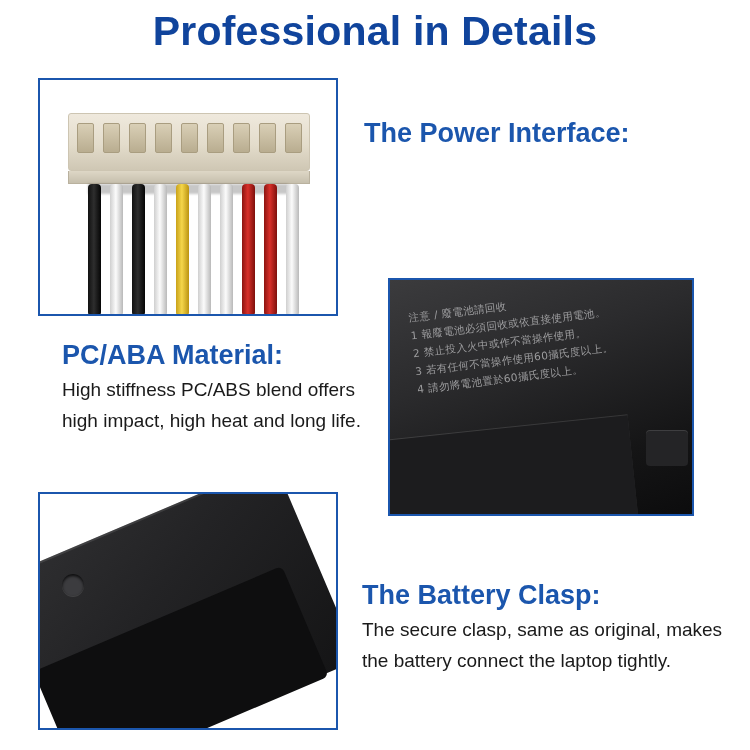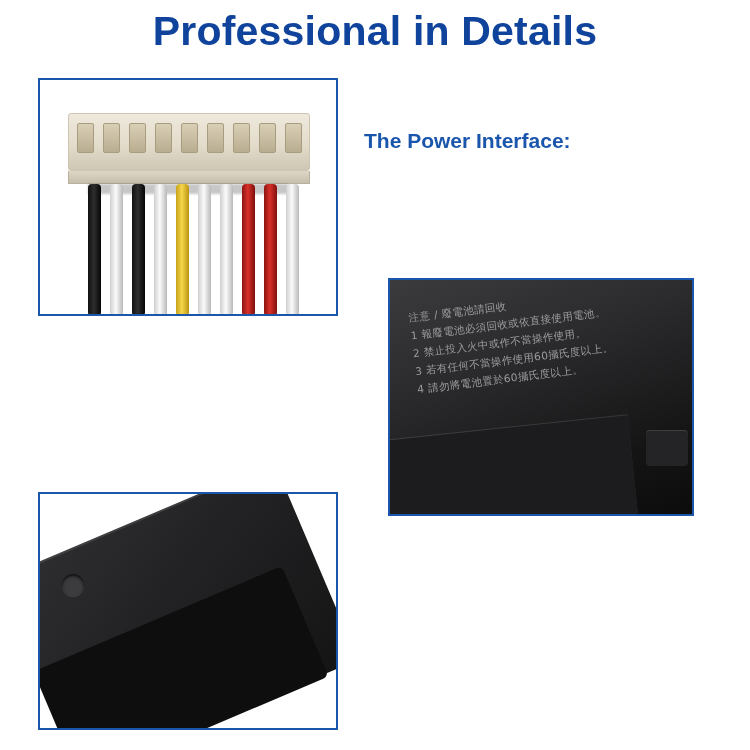--- a/index.html
+++ b/index.html
@@ -132,23 +132,23 @@
     border-radius: 50%;
     background: #3c3c3f;
     box-shadow: inset 0 2px 3px rgba(0,0,0,0.8), 0 1px 0 rgba(255,255,255,0.12);
   }
 
   
   .callout { position: absolute; }
   .callout .heading {
     color: #1b56ad;
     font-weight: bold;
-    font-size: 21px;
+    font-size: 27px;
     line-height: 30px;
-    margin: 8px 0 4px 0;
+    margin: 0 0 4px 0;
     white-space: nowrap;
   }
   .callout .body {
     color: #1a1a1a;
     font-size: 19px;
     line-height: 31px;
     margin: 0;
   }
 
   #callout-power     { left: 364px; top: 118px; width: 370px; }
@@ -198,22 +198,30 @@
     <div class="batt-tab"></div>
     <div class="batt-warning">
       <div>注意 / 廢電池請回收</div>
       <div>1 報廢電池必須回收或依直接使用電池。</div>
       <div>2 禁止投入火中或作不當操作使用。</div>
       <div>3 若有任何不當操作使用60攝氏度以上。</div>
       <div>4 請勿將電池置於60攝氏度以上。</div>
     </div>
   </div>
 
+  <div class="callout" id="callout-material">
+    <p class="heading">PC/ABA Material:</p>
+    <p class="body">High stiffness PC/ABS blend offers high impact, high heat and long life.</p>
+  </div>
 
   <div class="photo-frame" id="frame-clasp">
     <div class="clasp-surface"></div>
     <div class="clasp-body"></div>
     <div class="clasp-edge"></div>
     <div class="clasp-hole"></div>
   </div>
 
+  <div class="callout" id="callout-clasp">
+    <p class="heading">The Battery  Clasp:</p>
+    <p class="body">The secure clasp, same as original, makes the battery connect the laptop tightly.</p>
+  </div>
 
 </div>
 
 </body></html>

